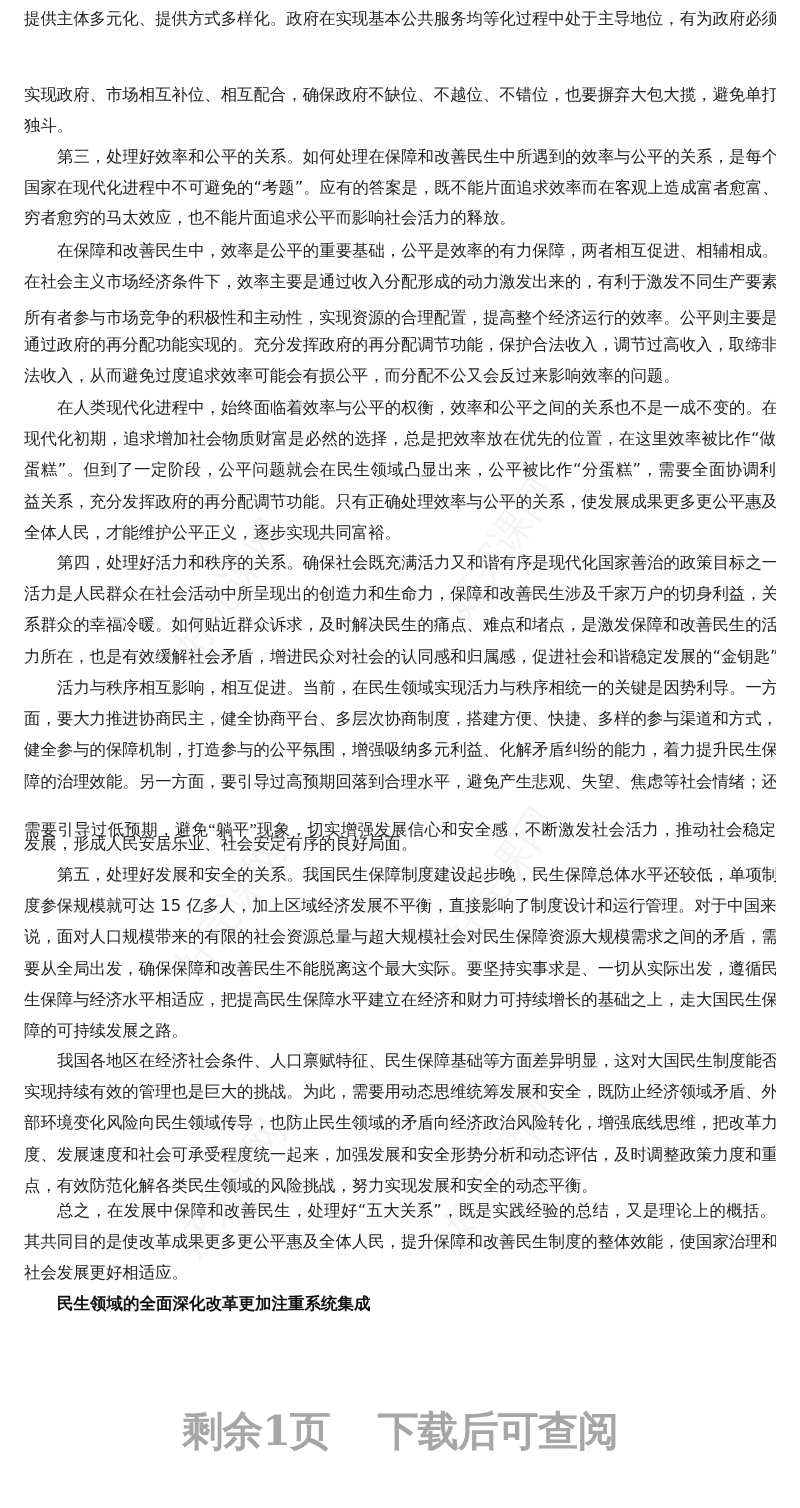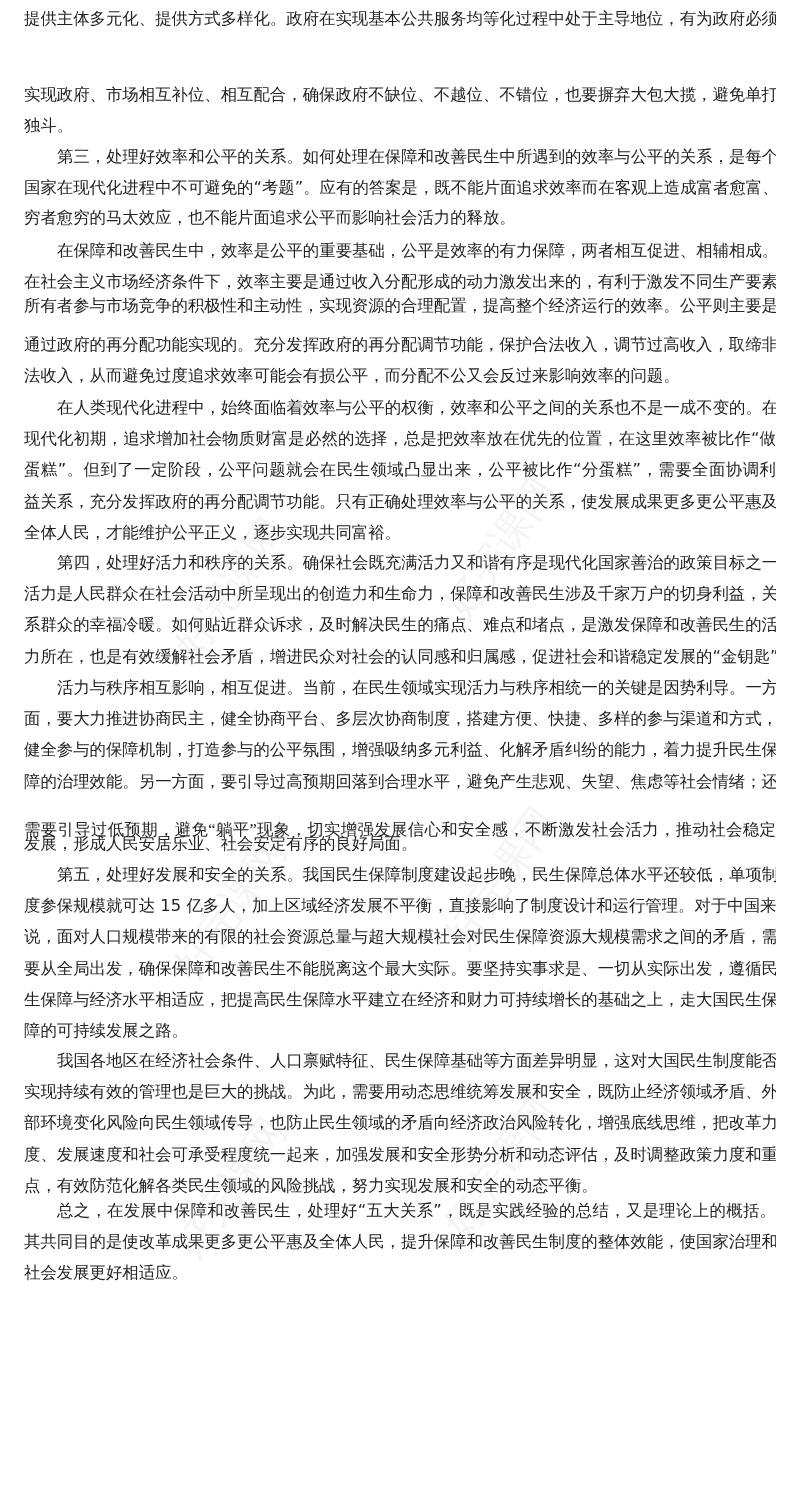--- a/index.html
+++ b/index.html
@@ -27,21 +27,21 @@
 <div class="page">
   <div id="body-text">
       <div class="line last" style="top: 3px;">提供主体多元化、提供方式多样化。政府在实现基本公共服务均等化过程中处于主导地位，有为政府必须</div>
       <div class="line" style="top: 79px;">实现政府、市场相互补位、相互配合，确保政府不缺位、不越位、不错位，也要摒弃大包大揽，避免单打</div>
       <div class="line last" style="top: 110.2px;">独斗。</div>
       <div class="line indent" style="top: 141px;">第三，处理好效率和公平的关系。如何处理在保障和改善民生中所遇到的效率与公平的关系，是每个</div>
       <div class="line" style="top: 172.2px;">国家在现代化进程中不可避免的“考题”。应有的答案是，既不能片面追求效率而在客观上造成富者愈富、</div>
       <div class="line last" style="top: 203.4px; font-family: Liberation Mono, monospace;">穷者愈穷的马太效应，也不能片面追求公平而影响社会活力的释放。</div>
       <div class="line indent" style="top: 235px;">在保障和改善民生中，效率是公平的重要基础，公平是效率的有力保障，两者相互促进、相辅相成。</div>
       <div class="line" style="top: 266.2px;">在社会主义市场经济条件下，效率主要是通过收入分配形成的动力激发出来的，有利于激发不同生产要素</div>
-      <div class="line" style="top: 290px;">所有者参与市场竞争的积极性和主动性，实现资源的合理配置，提高整个经济运行的效率。公平则主要是</div>
+      <div class="line" style="top: 302px;">所有者参与市场竞争的积极性和主动性，实现资源的合理配置，提高整个经济运行的效率。公平则主要是</div>
       <div class="line" style="top: 328.6px;">通过政府的再分配功能实现的。充分发挥政府的再分配调节功能，保护合法收入，调节过高收入，取缔非</div>
       <div class="line last" style="top: 359.8px;">法收入，从而避免过度追求效率可能会有损公平，而分配不公又会反过来影响效率的问题。</div>
       <div class="line indent" style="top: 392px;">在人类现代化进程中，始终面临着效率与公平的权衡，效率和公平之间的关系也不是一成不变的。在</div>
       <div class="line" style="top: 423.2px;">现代化初期，追求增加社会物质财富是必然的选择，总是把效率放在优先的位置，在这里效率被比作“做</div>
       <div class="line" style="top: 454.4px;">蛋糕”。但到了一定阶段，公平问题就会在民生领域凸显出来，公平被比作“分蛋糕”，需要全面协调利</div>
       <div class="line" style="top: 485.6px;">益关系，充分发挥政府的再分配调节功能。只有正确处理效率与公平的关系，使发展成果更多更公平惠及</div>
       <div class="line last" style="top: 516.8px;">全体人民，才能维护公平正义，逐步实现共同富裕。</div>
       <div class="line indent" style="top: 547px;">第四，处理好活力和秩序的关系。确保社会既充满活力又和谐有序是现代化国家善治的政策目标之一。</div>
       <div class="line" style="top: 578.2px;">活力是人民群众在社会活动中所呈现出的创造力和生命力，保障和改善民生涉及千家万户的切身利益，关</div>
       <div class="line" style="top: 609.4px;">系群众的幸福冷暖。如何贴近群众诉求，及时解决民生的痛点、难点和堵点，是激发保障和改善民生的活</div>
@@ -61,21 +61,25 @@
       <div class="line indent" style="top: 1045px;">我国各地区在经济社会条件、人口禀赋特征、民生保障基础等方面差异明显，这对大国民生制度能否</div>
       <div class="line" style="top: 1076.2px;">实现持续有效的管理也是巨大的挑战。为此，需要用动态思维统筹发展和安全，既防止经济领域矛盾、外</div>
       <div class="line" style="top: 1107.4px;">部环境变化风险向民生领域传导，也防止民生领域的矛盾向经济政治风险转化，增强底线思维，把改革力</div>
       <div class="line" style="top: 1138.6px;">度、发展速度和社会可承受程度统一起来，加强发展和安全形势分析和动态评估，及时调整政策力度和重</div>
       <div class="line last" style="top: 1169.8px;">点，有效防范化解各类民生领域的风险挑战，努力实现发展和安全的动态平衡。</div>
       <div class="line indent" style="top: 1195px;">总之，在发展中保障和改善民生，处理好“五大关系”，既是实践经验的总结，又是理论上的概括。</div>
       <div class="line" style="top: 1226.2px;">其共同目的是使改革成果更多更公平惠及全体人民，提升保障和改善民生制度的整体效能，使国家治理和</div>
       <div class="line last" style="top: 1257.4px;">社会发展更好相适应。</div>
     </div>
 
+  <div class="heading">民生领域的全面深化改革更加注重系统集成</div>
 
+  <div class="banner">
+    <span>剩余1页</span><span class="gap"></span><span>下载后可查阅</span>
+  </div>
 
   <div id="watermarks">
       <div class="wm" style="left: 150px; top: 560px;">好完课网</div>
       <div class="wm" style="left: 420px; top: 520px;">好完课网</div>
       <div class="wm" style="left: 150px; top: 880px;">好完课网</div>
       <div class="wm" style="left: 420px; top: 850px;">好完课网</div>
       <div class="wm" style="left: 150px; top: 1160px;">好完课网</div>
       <div class="wm" style="left: 420px; top: 1140px;">好完课网</div>
     </div>
 </div>

